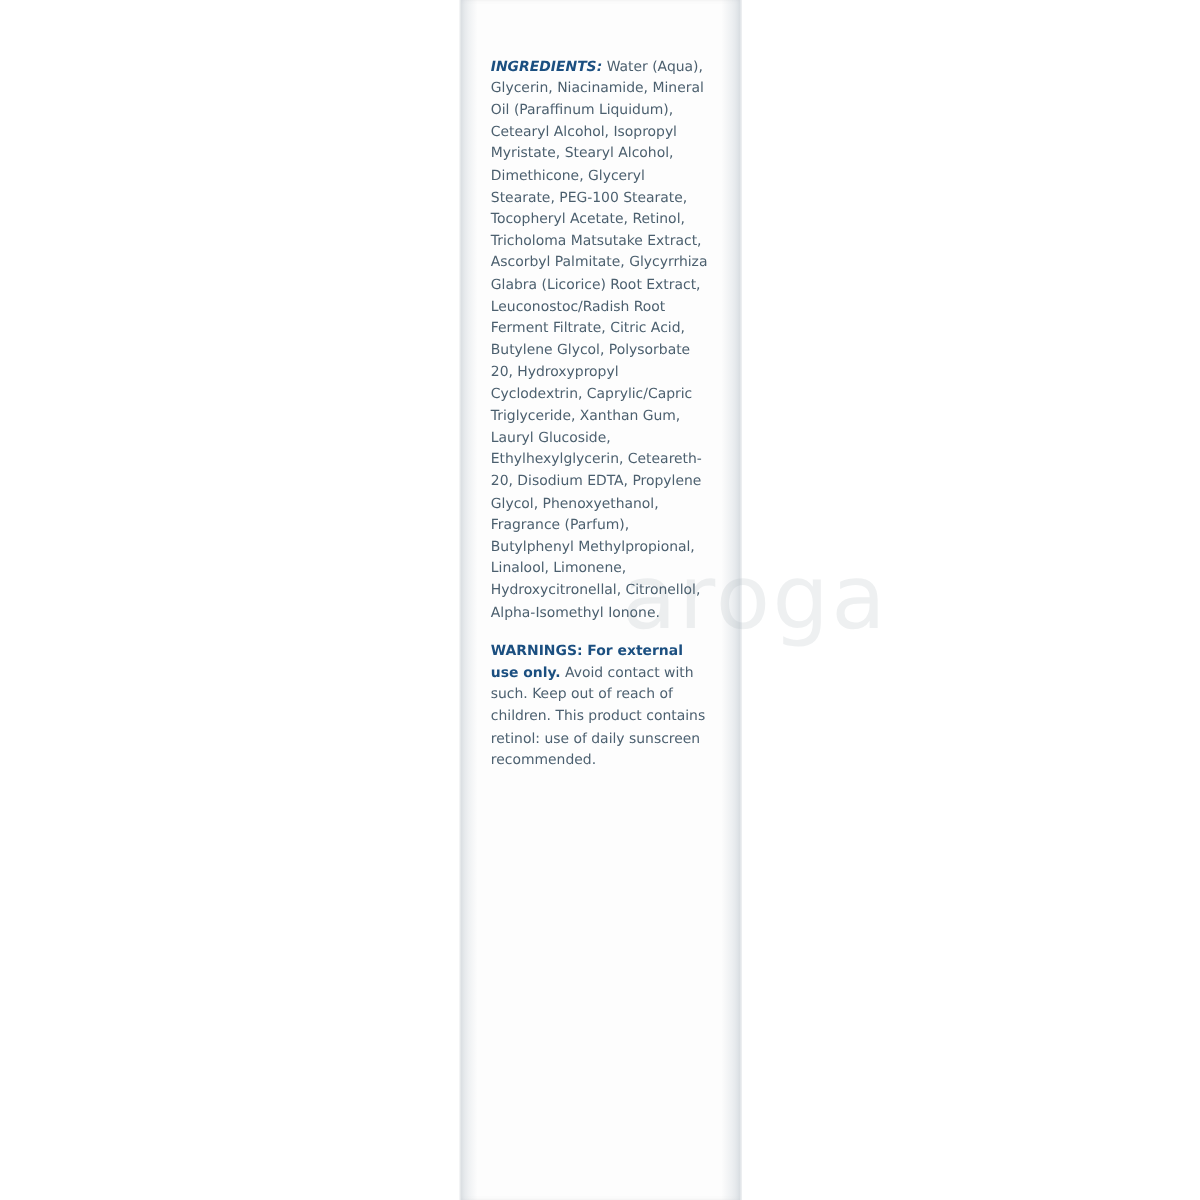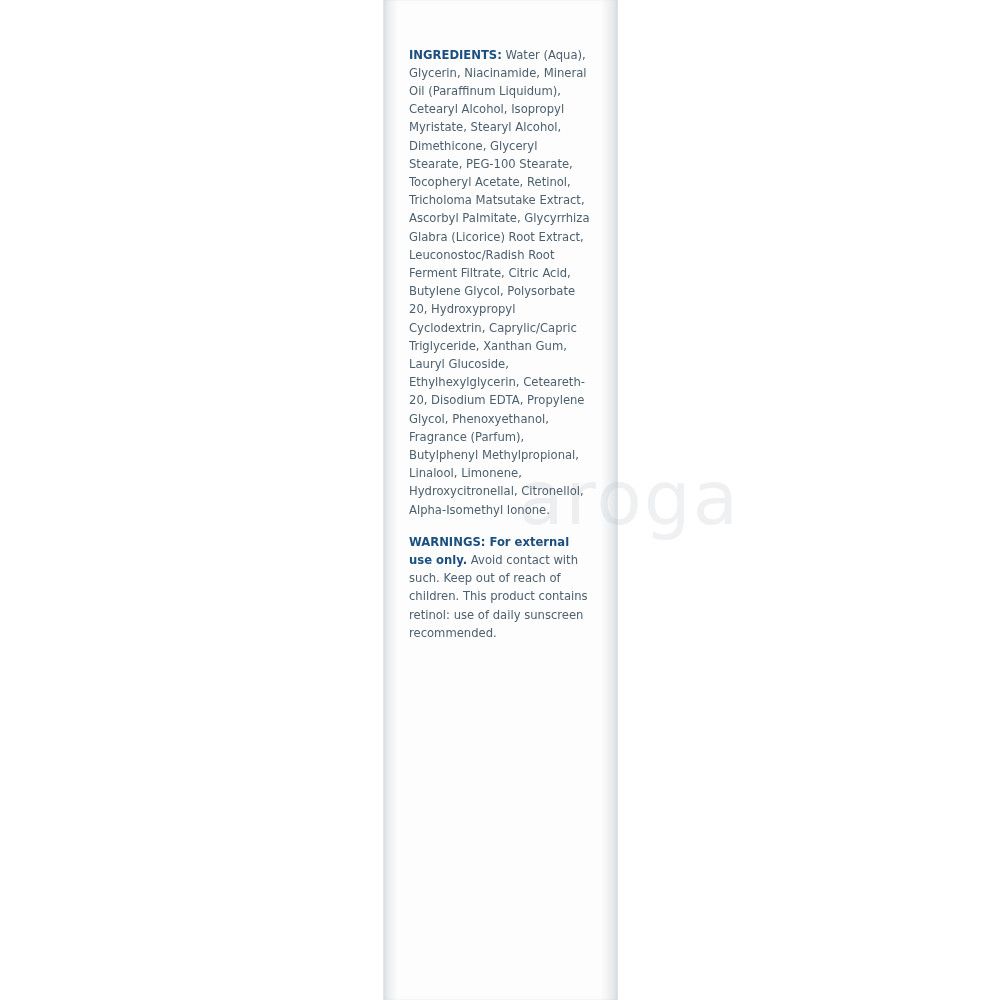--- a/index.html
+++ b/index.html
@@ -84,20 +84,21 @@
     font-size: 11.6px;
     line-height: 18.2px;
     color: #4c6070;
     text-align: left;
     word-spacing: 0px;
   }
 
   .heading {
     color: #1b4f80;
     font-weight: 700;
+    font-style: italic;
   }
 
   .strong-body {
     color: #1b4f80;
     font-weight: 700;
   }
 
   .ingredients .para { color: #4b5f6e; }
 </style>
 </head>

